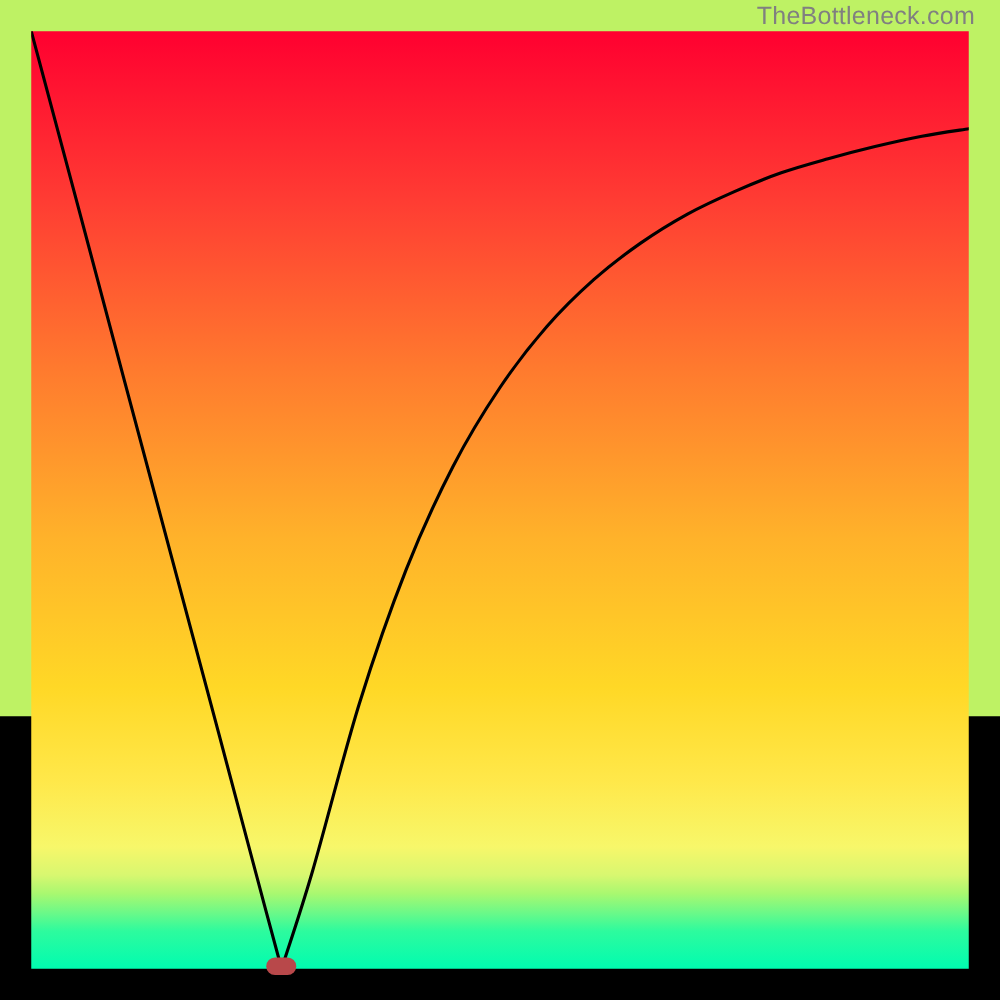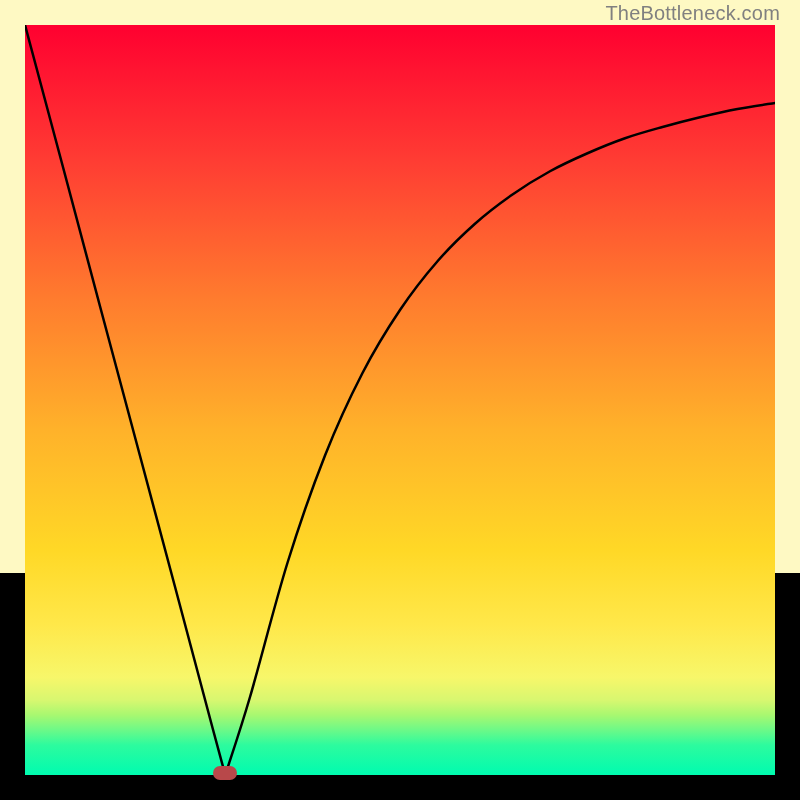--- a/index.html
+++ b/index.html
@@ -10,21 +10,21 @@
     background: #000000;
     overflow: hidden;
     font-family: Arial, Helvetica, sans-serif;
   }
   .frame {
     position: absolute;
     top: 0;
     left: 0;
     width: 800px;
     height: 573px;
-    background: #fef9c3;
+    background: #bef264;
     box-sizing: border-box;
   }
   .plot-area {
     position: absolute;
     top: 25px;
     left: 25px;
     width: 750px;
     height: 750px;
     
     background: linear-gradient(

